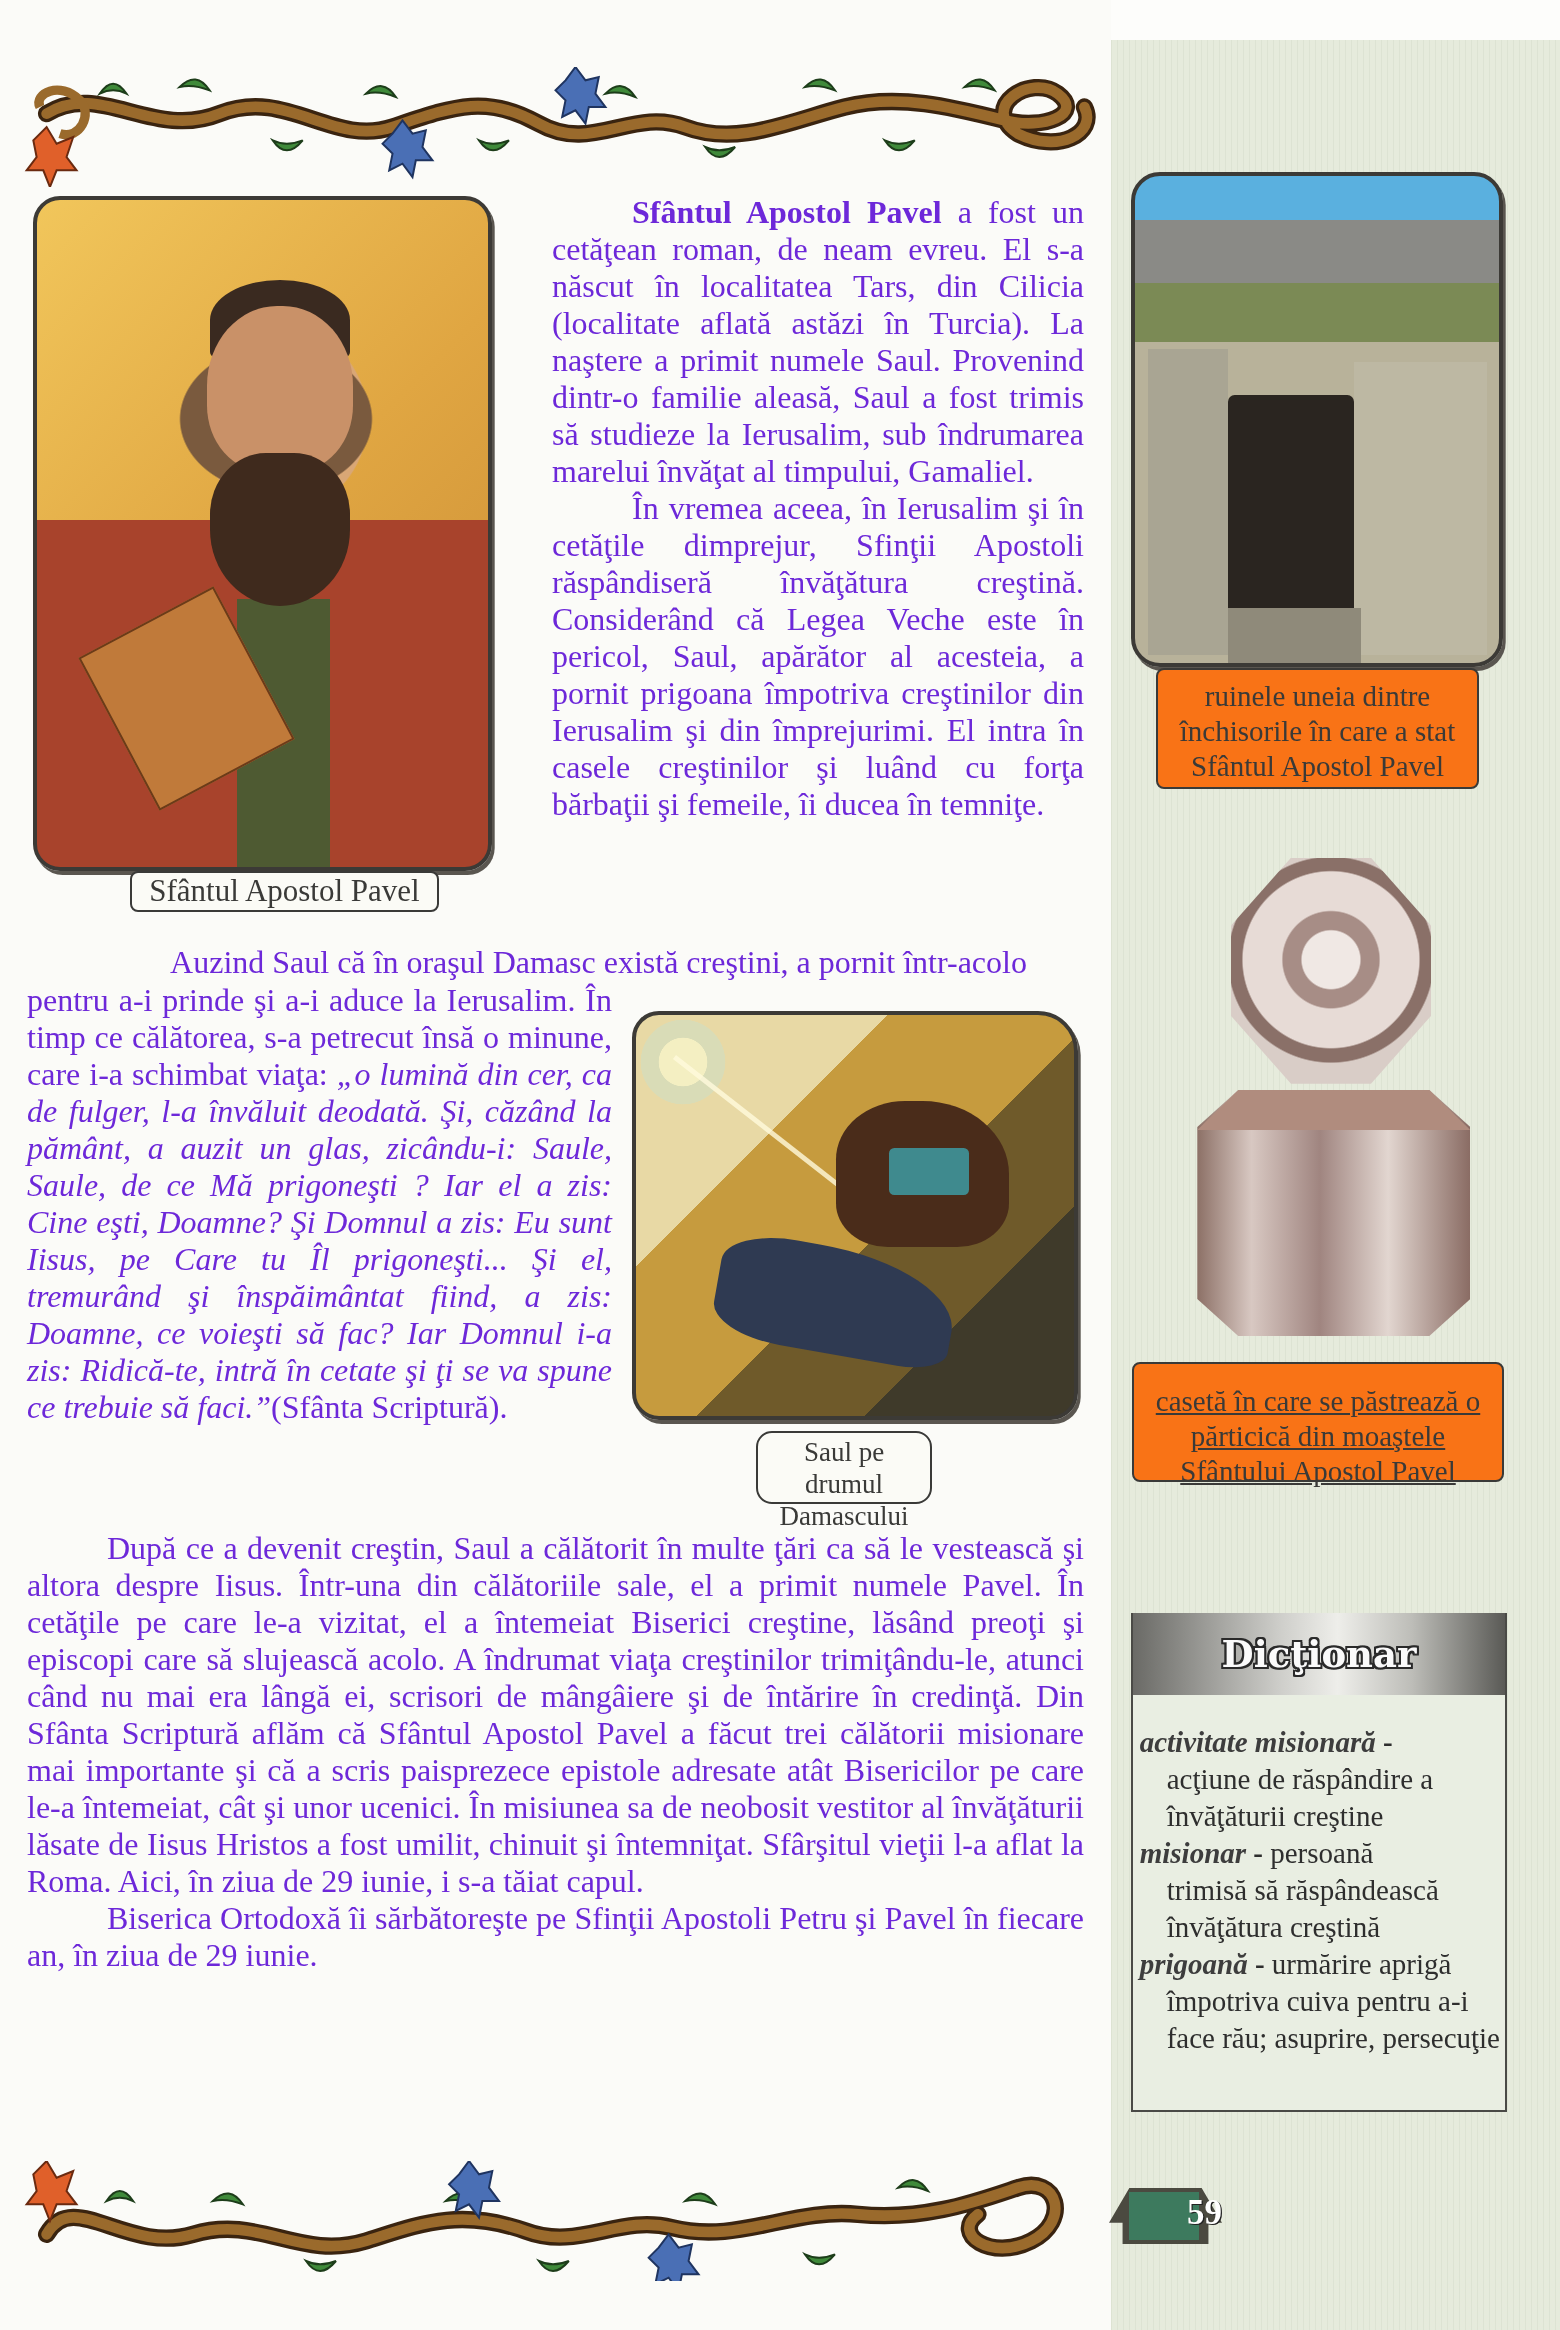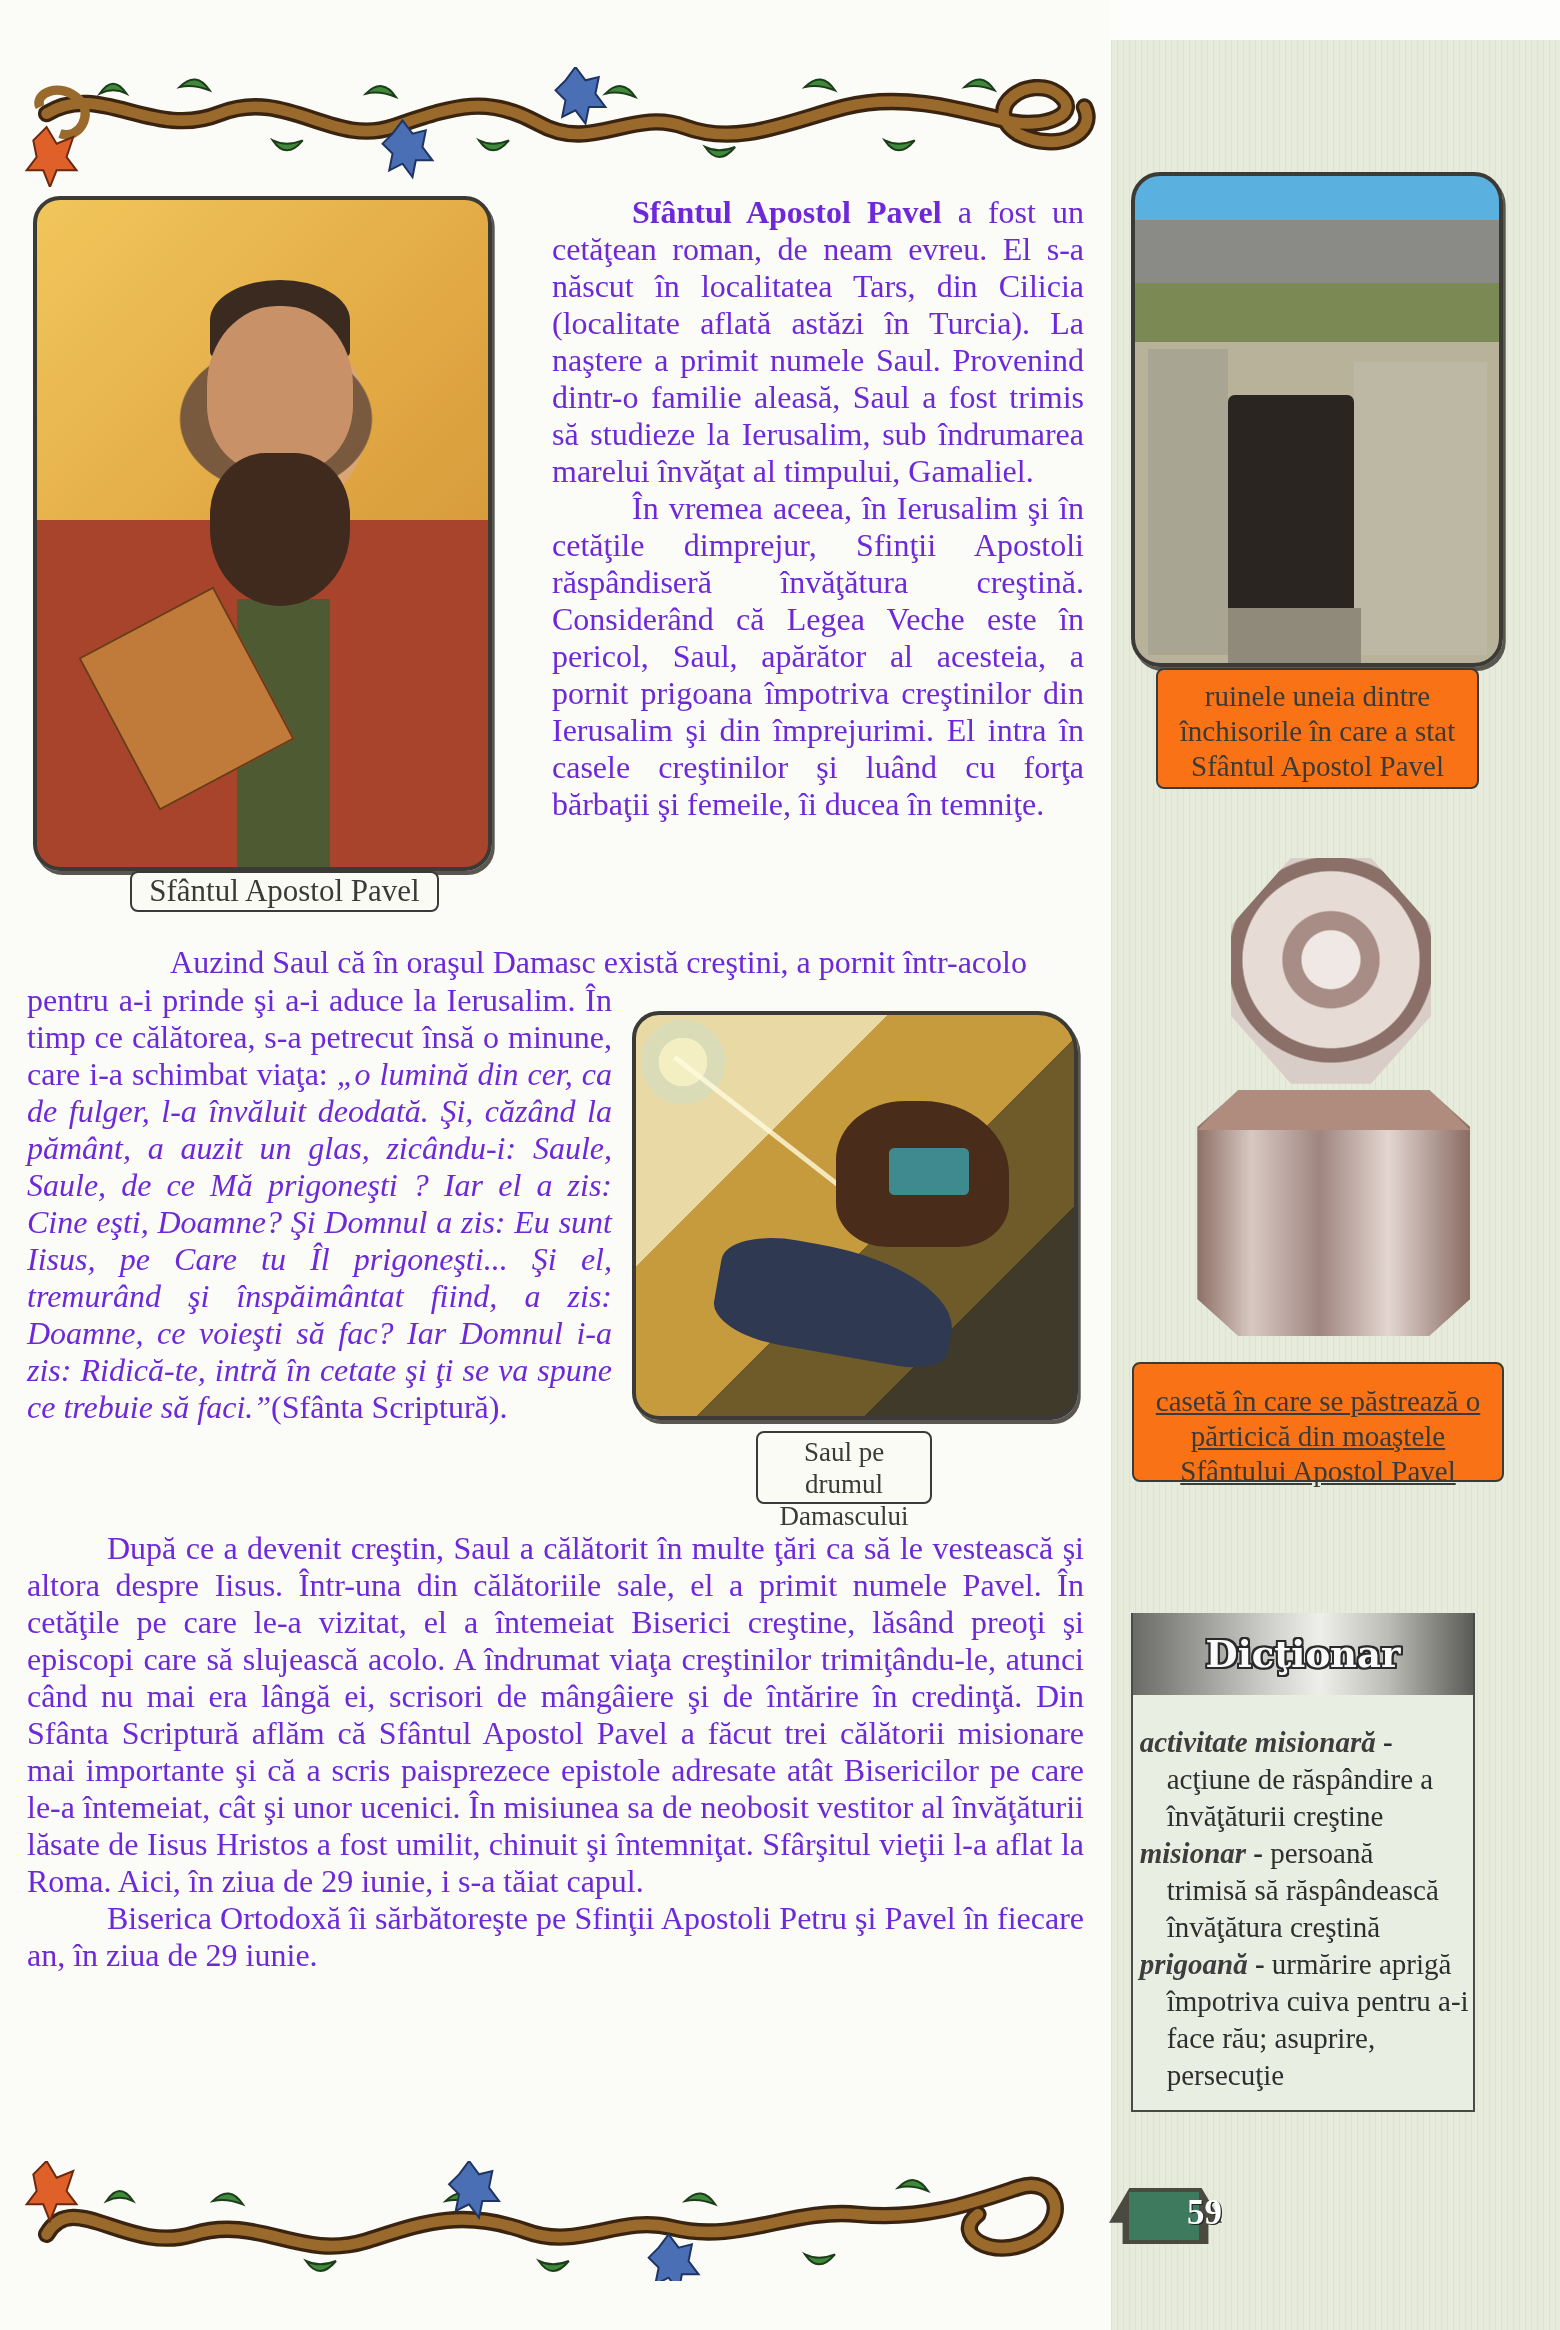--- a/index.html
+++ b/index.html
@@ -67,26 +67,26 @@
   .reliquary .box { position: absolute; left: 13.3px; top: 239px; width: 273px; height: 246px;
     background: linear-gradient(90deg, #8c7066 0%, #d8c8c2 20%, #a08580 45%, #e2d6d0 70%, #8a6c64 100%);
     clip-path: polygon(15% 0, 85% 0, 100% 15%, 100% 85%, 85% 100%, 15% 100%, 0 85%, 0 15%); }
   .reliquary .band { position: absolute; left: 13.3px; top: 239px; width: 273px; height: 40px; background: #b08c7e; clip-path: polygon(15% 0, 85% 0, 100% 100%, 0 100%); }
 
   
   .caption { position: absolute; border: 2.7px solid #3a3a38; border-radius: 8px; background: #fbfbf6;
     font-size: 29px; line-height: 33px; text-align: center; color: #3a3a38; padding: 2.7px 6.7px; }
   .caption.side { background: #f97316; }
   .cap-portrait { left: 130px; top: 871px; width: 309px; height: 41px; font-size: 31px; line-height: 35px; padding: 0 5.3px; }
-  .cap-damascus { left: 756px; top: 1431px; width: 176px; height: 73px; font-size: 27px; line-height: 32px; padding: 2.7px 4px; }
+  .cap-damascus { left: 756px; top: 1431px; width: 176px; height: 73px; font-size: 27px; line-height: 32px; padding: 2.7px 4px; border-radius: 16px; }
   .cap-ruins { left: 1156px; top: 668px; width: 323px; height: 121px; font-size: 29px; line-height: 35px; padding-top: 9.3px; }
   .cap-reliquary { left: 1132px; top: 1362px; width: 372px; height: 120px; font-size: 29px; line-height: 35px; padding-top: 20px; text-decoration: underline; }
 
   
-  .dict { position: absolute; left: 1131px; top: 1613px; width: 344px; height: 499px; border: 2.7px solid #4a4a46; border-top: none; background: #e9eee2; }
+  .dict { position: absolute; left: 1131px; top: 1613px; width: 376px; height: 499px; border: 2.7px solid #4a4a46; border-top: none; background: #e9eee2; }
   .dict-head { height: 82px; display: flex; align-items: center; justify-content: center;
     background: linear-gradient(90deg, #6a6a66 0%, #cfcfcb 40%, #eeeeea 55%, #bdbdb8 75%, #5a5a56 100%); }
   .dict-title { font-family: "DejaVu Serif", serif; font-weight: bold; font-size: 37px; color: #fafafa;
     text-shadow: -2px -2px 0 #2a2a2a, 2px -2px 0 #2a2a2a, -2px 2px 0 #2a2a2a, 2px 2px 0 #2a2a2a, 0 2px 0 #2a2a2a, 2px 0 0 #2a2a2a, -2px 0 0 #2a2a2a, 0 -2px 0 #2a2a2a; }
   .dict-body { padding: 29px 0 0 6.7px; font-size: 29px; line-height: 37px; color: #2e2e2e; }
   .dict-entry .term { font-style: italic; font-weight: bold; color: #3d3d3d; }
   .dict-entry .dash { font-weight: bold; }
   .dict-entry .def-first { }
   .dict-entry .def-rest { display: block; padding-left: 27px; }
 

